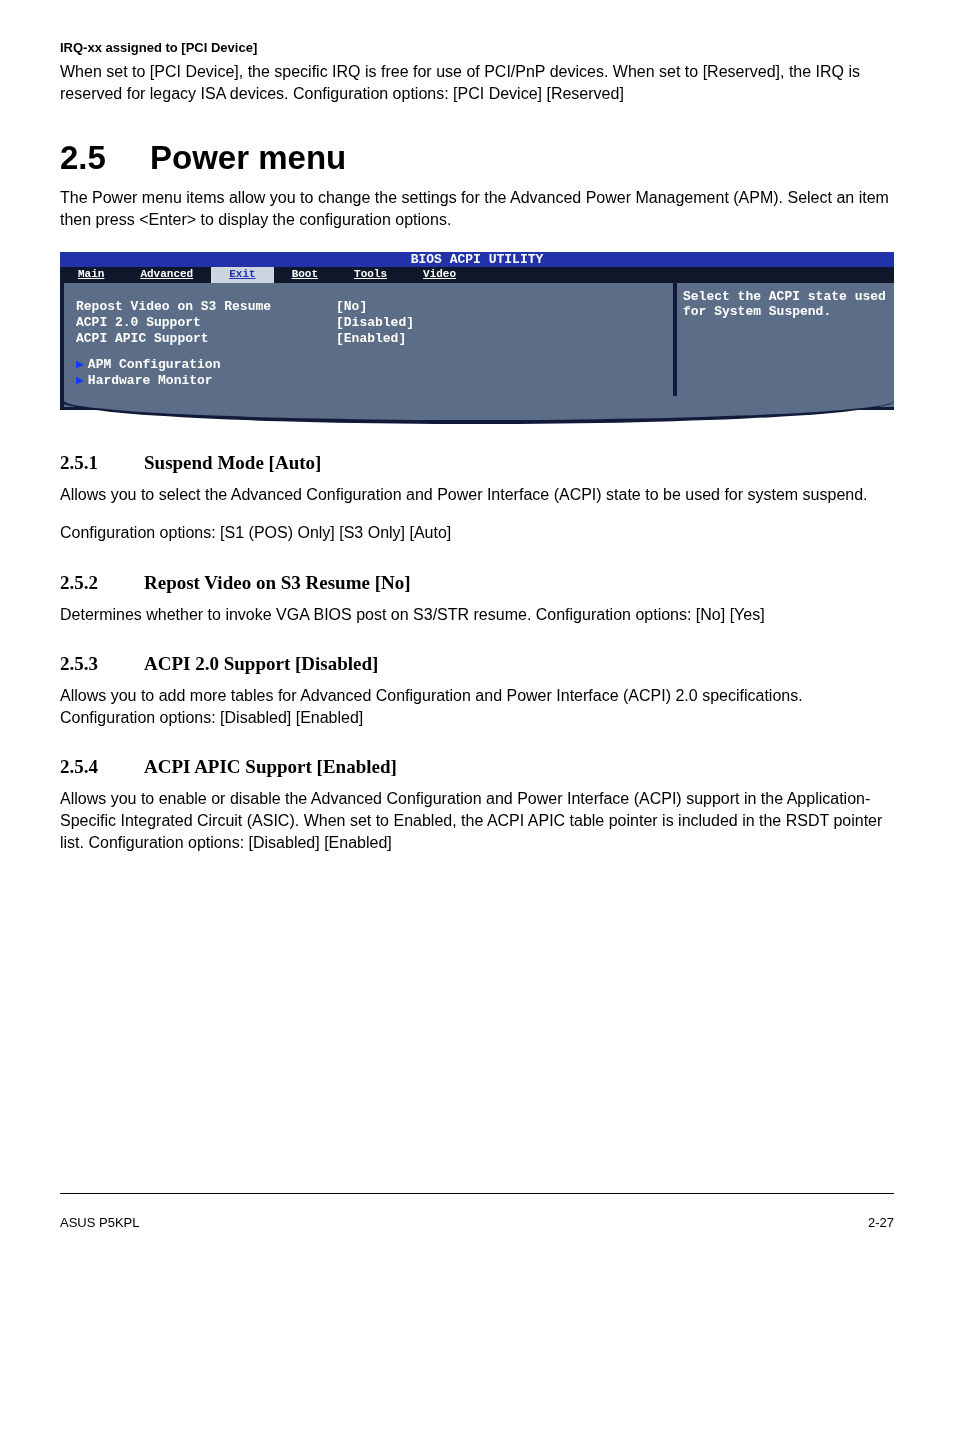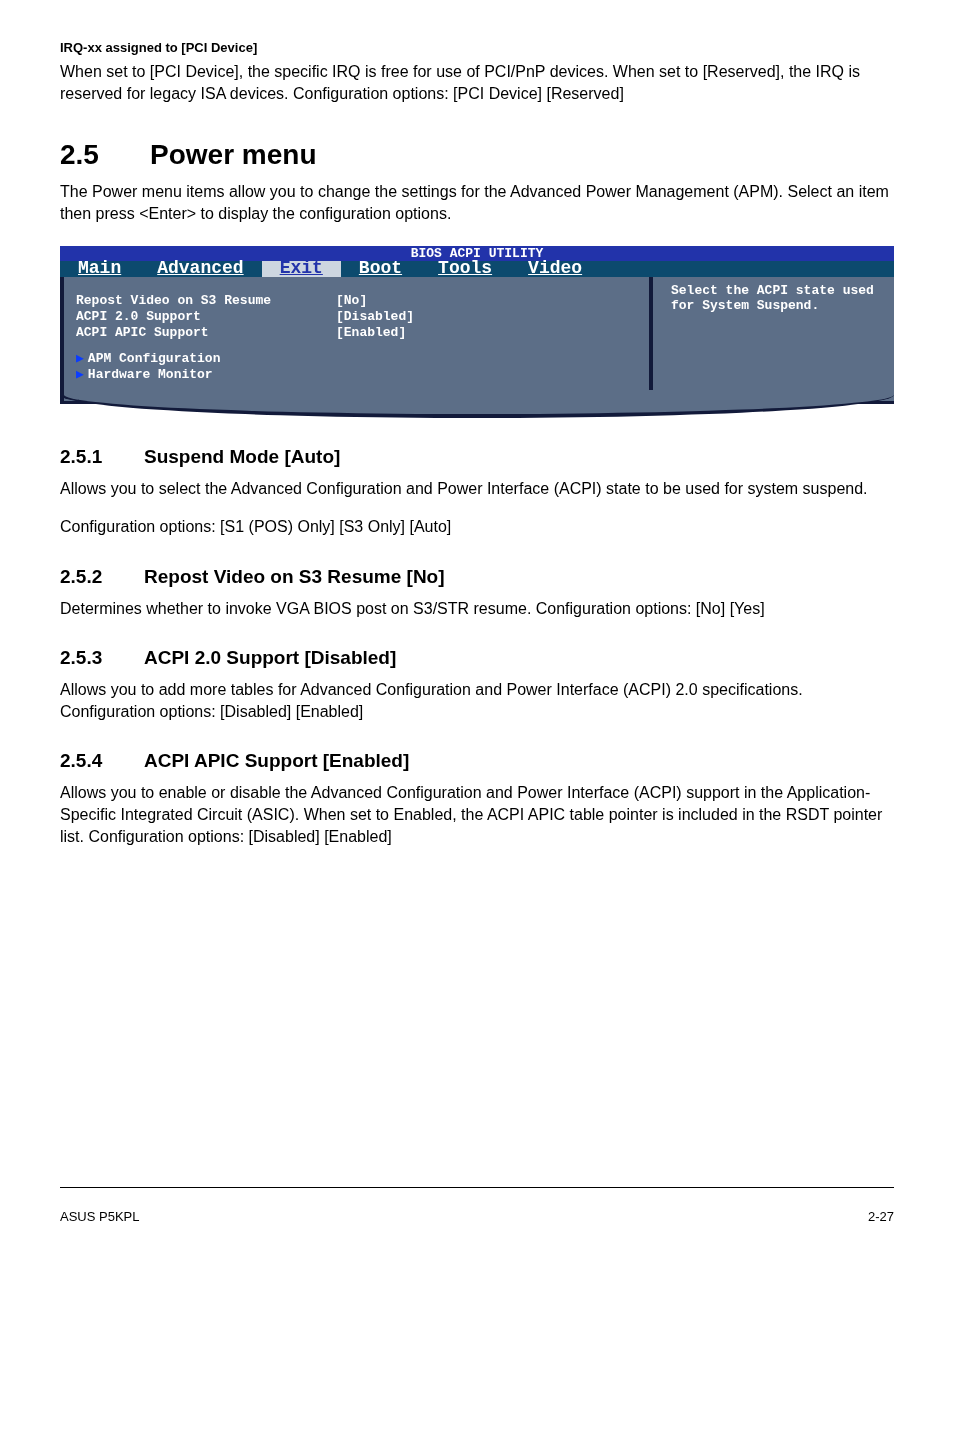--- a/index.html
+++ b/index.html
@@ -16,33 +16,34 @@
     margin-bottom: 6px;
   }
   .body-text {
     font-size: 16px;
     line-height: 1.35;
     margin-bottom: 22px;
   }
   .h1 {
     font-family: Verdana, Geneva, sans-serif;
     font-weight: bold;
-    font-size: 28px;
+    font-size: 33px;
     margin-top: 35px;
     margin-bottom: 10px;
   }
   .h1 .sec-num {
     display: inline-block;
     width: 90px;
   }
   .h2 {
     font-weight: bold;
     font-size: 19px;
     margin-top: 28px;
     margin-bottom: 10px;
+    font-family: Liberation Serif, serif;
   }
   .h2 .sub-num {
     display: inline-block;
     width: 84px;
   }
 
   
   .bios-wrap {
     margin: 12px 0 4px 0;
   }
@@ -51,24 +52,24 @@
     color: #fff;
     font-family: "Courier New", monospace;
     font-weight: bold;
     font-size: 13px;
     text-align: center;
     padding: 1px 0 0 0;
     line-height: 14px;
   }
   .bios-tabs {
     display: flex;
-    background: #0c4a6e;
+    background: #0f172a;
     font-family: "Courier New", monospace;
     font-weight: bold;
-    font-size: 18px;
+    font-size: 11px;
     color: #fff;
     line-height: 15px;
   }
   .bios-tab {
     padding: 0 18px 1px 18px;
     text-decoration: underline;
   }
   .bios-tab.active {
     background: #cdd6e0;
     color: #2233aa;
@@ -84,21 +85,21 @@
     color: #fff;
   }
   .bios-left {
     flex: 1;
     padding: 10px 12px 18px 12px;
     border-right: 4px solid #121a3a;
     position: relative;
   }
   .bios-right {
     width: 205px;
-    padding: 6px 18px;
+    padding: 6px 6px;
     color: #fff;
   }
   .bios-row {
     display: flex;
     line-height: 16px;
   }
   .bios-label {
     width: 260px;
     white-space: pre;
   }

